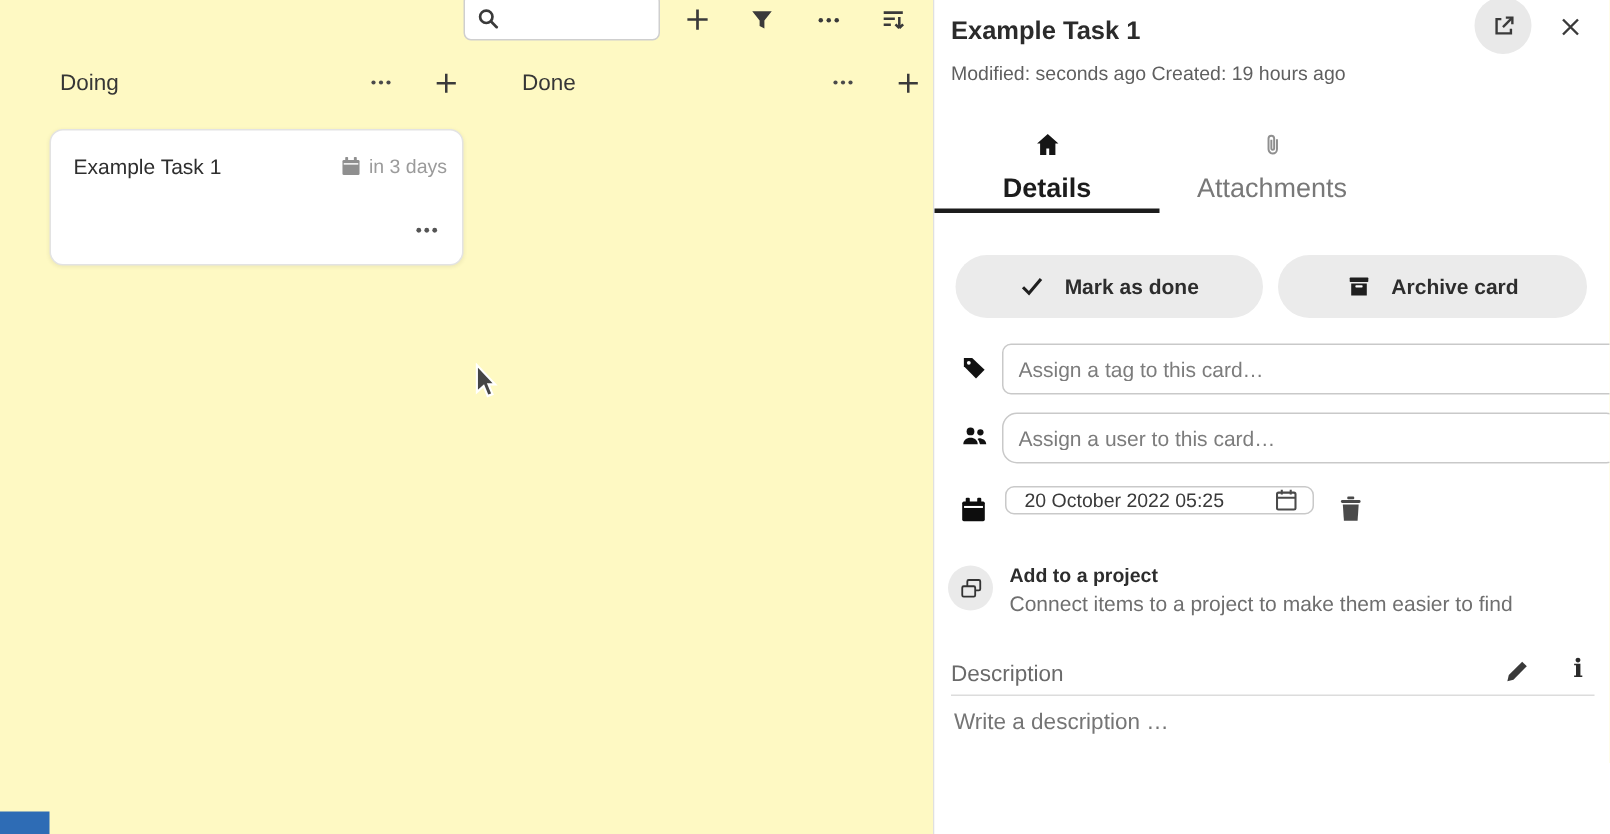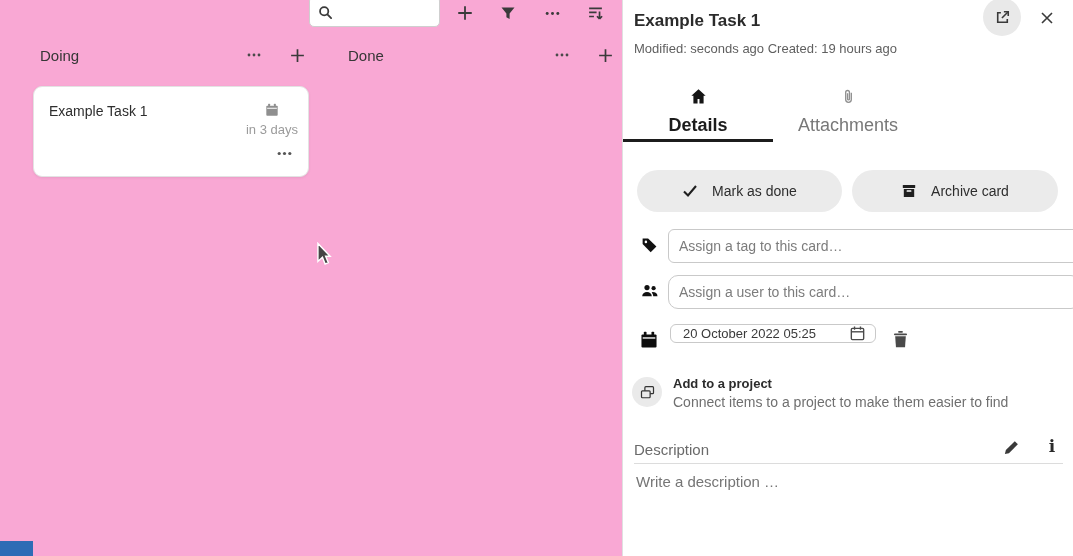--- a/index.html
+++ b/index.html
@@ -5,42 +5,42 @@
   * { margin:0; padding:0; box-sizing:border-box; }
   html,body { width:1073px; height:556px; }
   body {
     font-family:"Liberation Sans", sans-serif;
     background:#ffffff; color:#2e2e2e;
     position:relative; overflow:hidden;
   }
   svg { display:block; }
 
   
-  .board { position:absolute; left:0; top:0; width:622px; height:556px; background:#f9a8d4; }
+  .board { position:absolute; left:0; top:0; width:622px; height:556px; background:#fef9c3; }
   .divider-v { position:absolute; left:622px; top:0; width:1px; height:556px; background:#e0e0e0; }
 
   .search-entry {
     position:absolute; left:309px; top:-4px; width:131px; height:31px;
     border:1px solid #cfcfcf; border-radius:5px; background:#fff;
     display:flex; align-items:flex-end; padding:0 0 6px 8px;
   }
   .tb-btn { position:absolute; width:26px; height:26px; display:flex; align-items:center; justify-content:center;
             border-radius:4px; cursor:default; }
 
   .col-label { position:absolute; font-size:15px; color:#363636; }
   .icon-btn { position:absolute; width:24px; height:24px; display:flex; align-items:center; justify-content:center; border-radius:4px; }
 
   .card {
     position:absolute; left:33px; top:86px; width:276px; height:91px;
     background:#fff; border:1px solid #e3e3e3; border-radius:9px;
     box-shadow:0 1px 3px rgba(0,0,0,0.07);
   }
   .card-title { position:absolute; left:15px; top:16px; font-size:14px; color:#2e2e2e; }
   .card-due { position:absolute; right:10px; top:16px; display:flex; align-items:center; gap:5px;
-              font-size:13px; color:#9b9b9b;flex-direction:column; }
+              font-size:13px; color:#9b9b9b; }
   .card-menu { position:absolute; right:12px; bottom:11px; }
 
   .corner-box { position:absolute; left:0; top:541px; width:33px; height:15px; background:#2e6cb5; }
 
   .cursor { position:absolute; left:316px; top:242px; width:18px; height:26px; pointer-events:none; z-index:50; }
 
   
   .panel { position:absolute; left:623px; top:0; width:450px; height:556px; background:#fff; }
   .panel-title { position:absolute; left:11px; top:11px; font-size:17px; font-weight:bold; color:#2b2b2b; }
   .panel-meta  { position:absolute; left:11px; top:41px; font-size:13px; color:#5f5f5f; }
@@ -52,21 +52,21 @@
   .tabbar { position:absolute; left:0; top:80px; width:450px; height:62px; display:flex; }
   .tab { width:150px; display:flex; flex-direction:column; align-items:center; justify-content:flex-start;
          padding-top:8px; gap:10px; position:relative; }
   .tab .tab-label { font-size:18px; color:#787878; }
   .tab.active .tab-label { color:#1c1c1c; font-weight:bold; }
   .tab.active::after { content:""; position:absolute; left:0; bottom:0; width:100%; height:3px; background:#1c1c1c; }
 
   .pill {
     position:absolute; top:170px; height:42px; border-radius:21px; background:#ebebeb;
     display:flex; align-items:center; justify-content:center; gap:14px;
-    font-size:14px; font-weight:normal; color:#2d2d2d;
+    font-size:14px; font-weight:bold; color:#2d2d2d;
   }
   .pill.mark { left:14px; width:205px; }
   .pill.archive { left:229px; width:206px; }
 
   .row-icon { position:absolute; left:18px; width:17px; height:17px; }
   .assign-input {
     position:absolute; left:45px; width:413px; height:34px;
     border:1px solid #c9c9c9; border-radius:6px; background:#fff;
     font-family:"Liberation Sans", sans-serif; font-size:14px; color:#333;
     padding:0 10px; outline:none;

